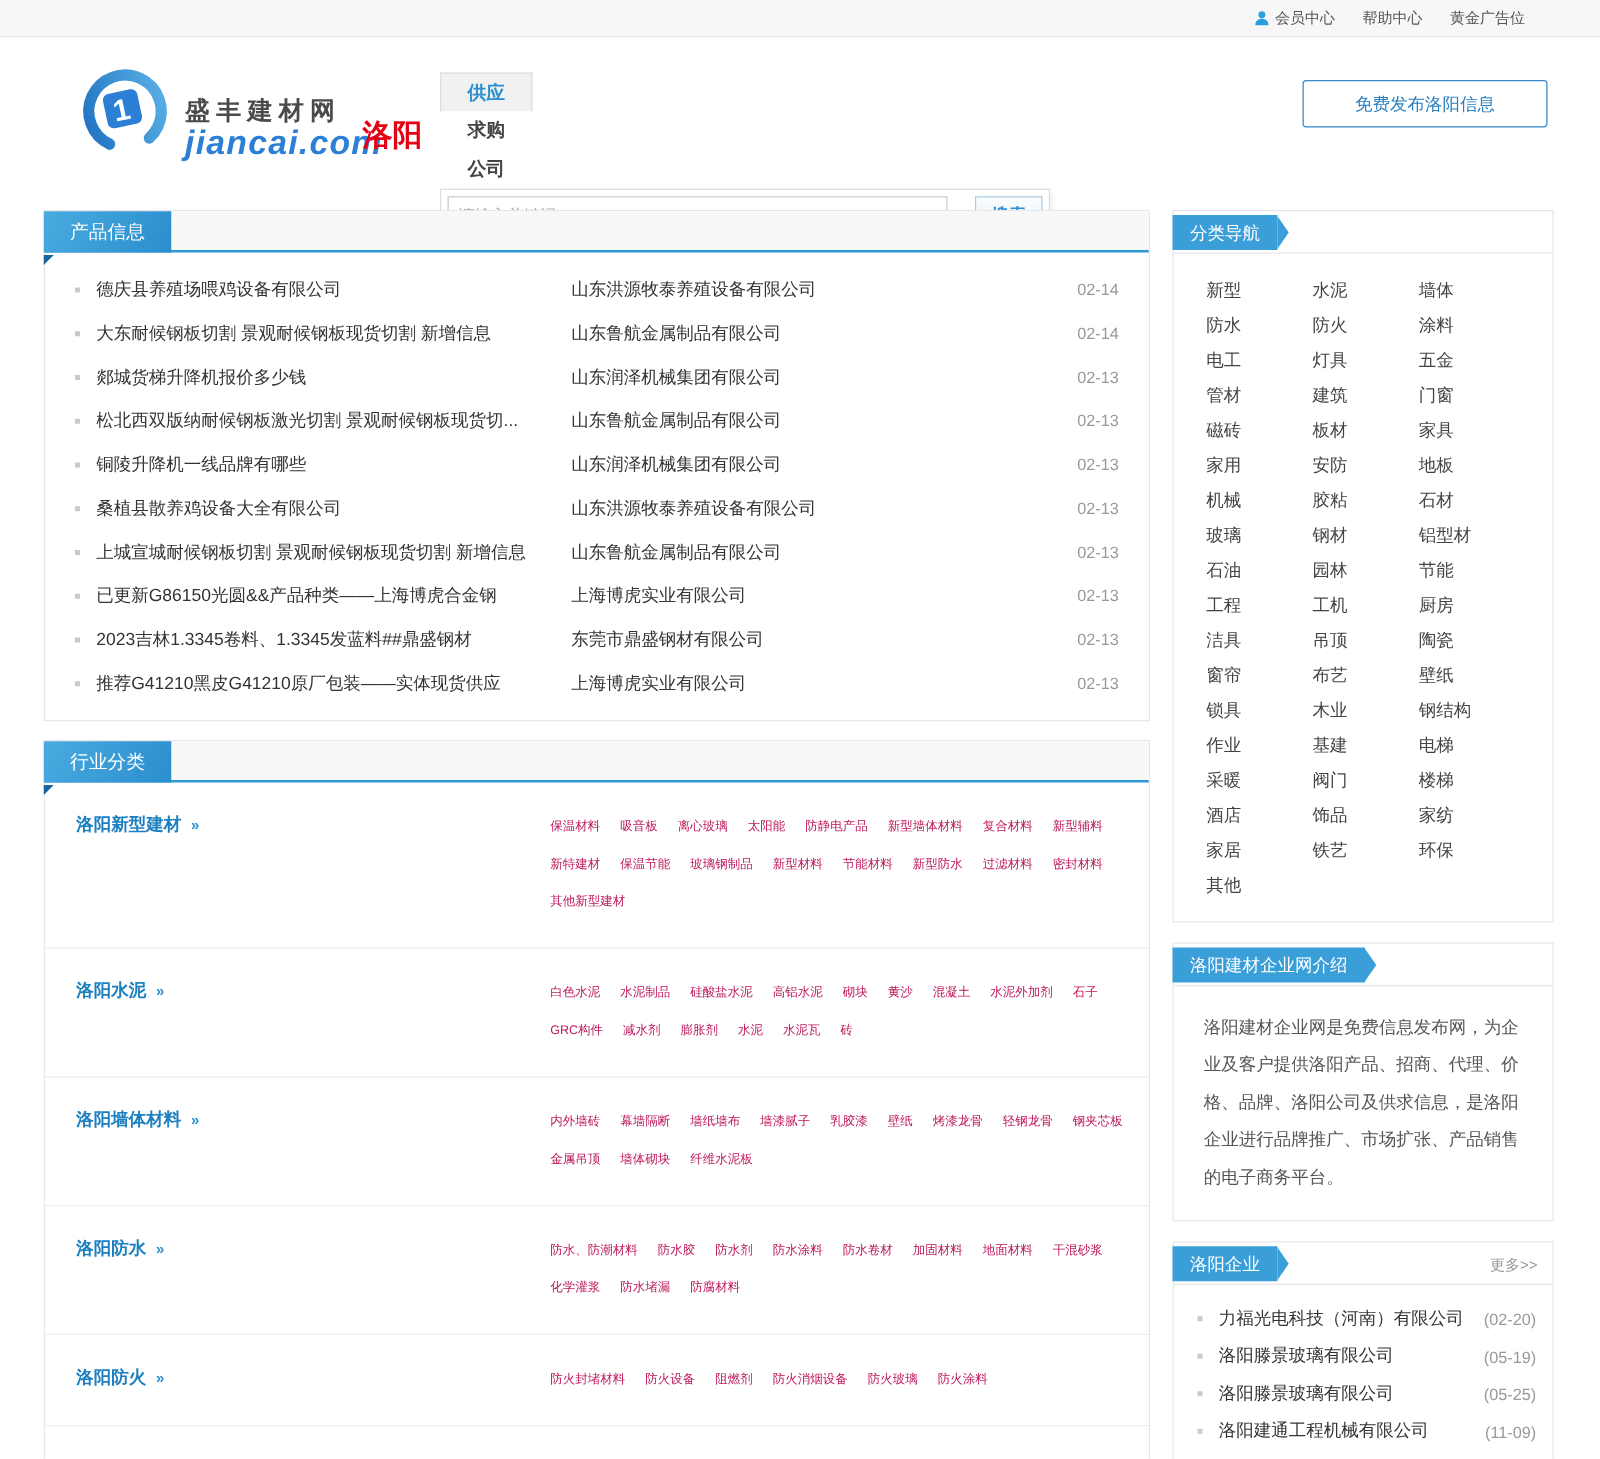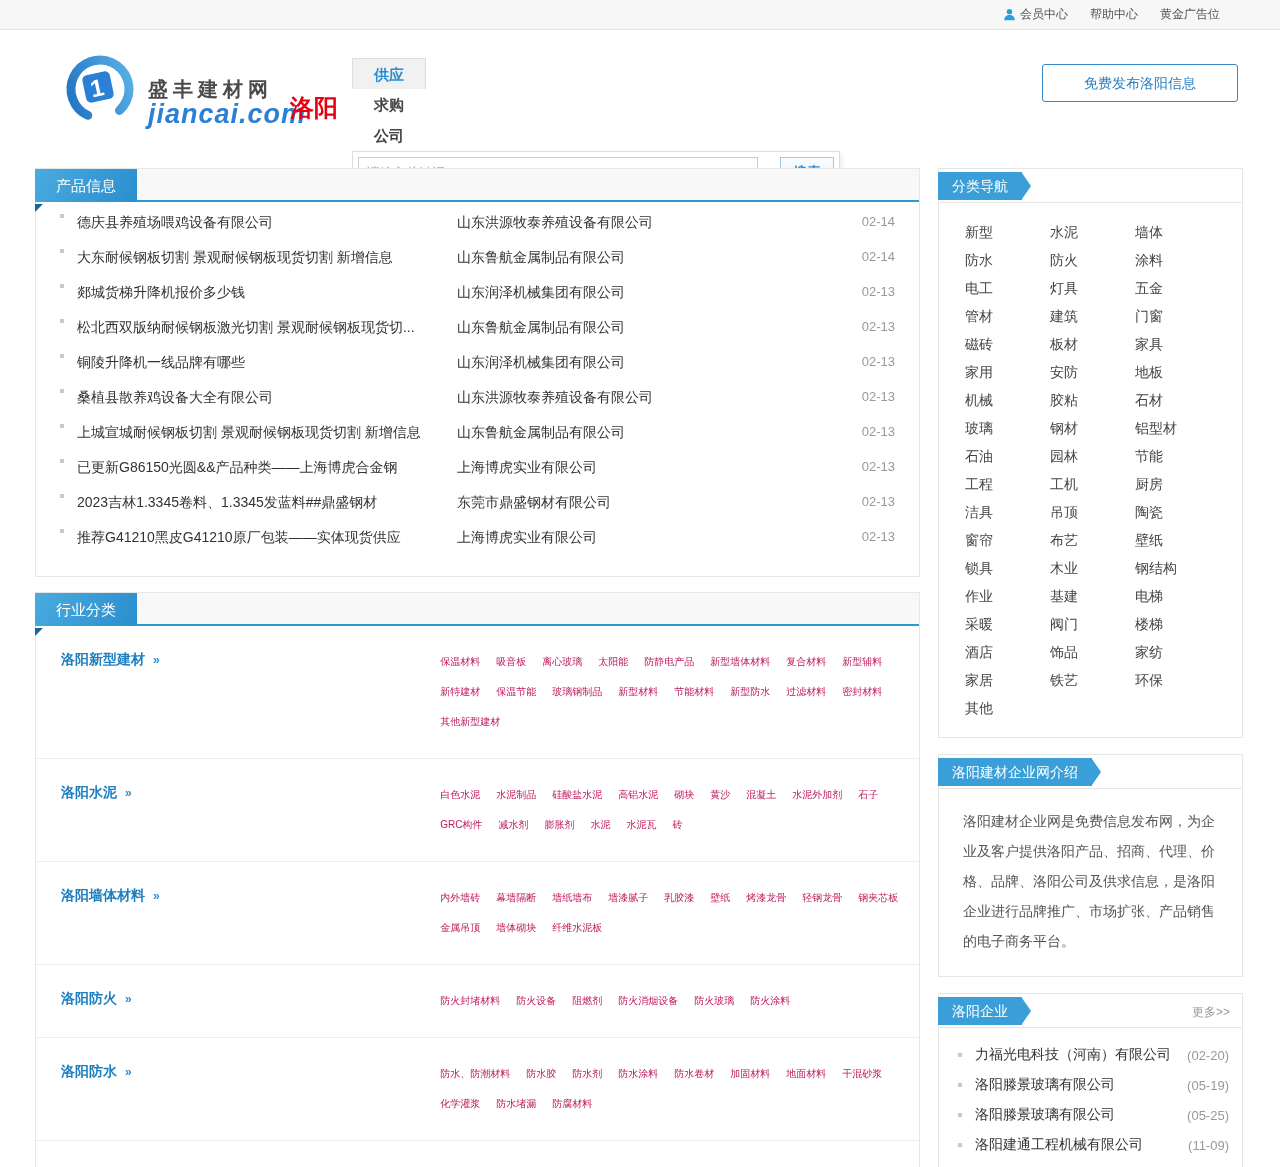--- a/index.html
+++ b/index.html
@@ -46,21 +46,21 @@
   .lsection { border:1px solid #e7e7e7; background:#fff; margin-bottom:15px; position:relative; }
   .lhead { height:33px; background:#f8f8f8; border-bottom:2px solid #2f97d4; position:relative; }
   .lhead-tab { position:absolute; left:-1px; top:0; width:102px; height:33px;
     background:linear-gradient(120deg,#4aabdf,#2a8ecf); color:#fff; font-size:15px;
     line-height:33px; text-align:center; }
   .lhead-fold { position:absolute; left:-1px; top:35px; width:0; height:0;
     border-left:8px solid #18669e; border-bottom:8px solid transparent; }
 
   
   .prod-list { padding:12px 0; }
-  .prod-row { display:flex; height:35px; padding:0 24px; }
+  .prod-row { display:flex; align-items:center; height:35px; padding:0 24px; }
   .sq-bullet { width:4px; height:4px; background:#c9c9c9; margin-right:13px; flex:none; }
   .prod-title { width:380px; font-size:14px; color:#333; white-space:nowrap; overflow:hidden; cursor:pointer; }
   .prod-company { flex:1; font-size:14px; color:#333; white-space:nowrap; overflow:hidden; cursor:pointer; }
   .prod-date { width:56px; text-align:right; font-size:13px; color:#999; }
 
   
   .ind-row { display:flex; padding:21px 10px 21px 25px; border-bottom:1px solid #eee;gap:22px; }
   .ind-row:last-child { border-bottom:none; }
   .ind-cat { width:358px; font-size:14px; font-weight:bold; color:#1c7fc0; padding-top:4px; cursor:pointer; }
   .ind-cat .chev { color:#2a8fd0; font-size:12px; margin-left:4px; }
@@ -346,67 +346,67 @@
                 <span class="ind-tag">金属吊顶</span>
 
                 <span class="ind-tag">墙体砌块</span>
 
                 <span class="ind-tag">纤维水泥板</span>
               </div>
           </div>
 
           <div class="ind-row">
             <div class="ind-cat">
+              <span>洛阳防水</span>
+              <span class="chev">»</span>
+            </div>
+            <div class="ind-tags">
+
+                <span class="ind-tag">防水、防潮材料</span>
+
+                <span class="ind-tag">防水胶</span>
+
+                <span class="ind-tag">防水剂</span>
+
+                <span class="ind-tag">防水涂料</span>
+
+                <span class="ind-tag">防水卷材</span>
+
+                <span class="ind-tag">加固材料</span>
+
+                <span class="ind-tag">地面材料</span>
+
+                <span class="ind-tag">干混砂浆</span>
+
+                <span class="ind-tag">化学灌浆</span>
+
+                <span class="ind-tag">防水堵漏</span>
+
+                <span class="ind-tag">防腐材料</span>
+              </div>
+          </div>
+
+          <div class="ind-row">
+            <div class="ind-cat">
               <span>洛阳防火</span>
               <span class="chev">»</span>
             </div>
             <div class="ind-tags">
 
                 <span class="ind-tag">防火封堵材料</span>
 
                 <span class="ind-tag">防火设备</span>
 
                 <span class="ind-tag">阻燃剂</span>
 
                 <span class="ind-tag">防火消烟设备</span>
 
                 <span class="ind-tag">防火玻璃</span>
 
                 <span class="ind-tag">防火涂料</span>
-              </div>
-          </div>
-
-          <div class="ind-row">
-            <div class="ind-cat">
-              <span>洛阳防水</span>
-              <span class="chev">»</span>
-            </div>
-            <div class="ind-tags">
-
-                <span class="ind-tag">防水、防潮材料</span>
-
-                <span class="ind-tag">防水胶</span>
-
-                <span class="ind-tag">防水剂</span>
-
-                <span class="ind-tag">防水涂料</span>
-
-                <span class="ind-tag">防水卷材</span>
-
-                <span class="ind-tag">加固材料</span>
-
-                <span class="ind-tag">地面材料</span>
-
-                <span class="ind-tag">干混砂浆</span>
-
-                <span class="ind-tag">化学灌浆</span>
-
-                <span class="ind-tag">防水堵漏</span>
-
-                <span class="ind-tag">防腐材料</span>
               </div>
           </div>
 
           <div class="ind-row">
             <div class="ind-cat">
               <span>洛阳涂料</span>
               
             </div>
             <div class="ind-tags">
 

